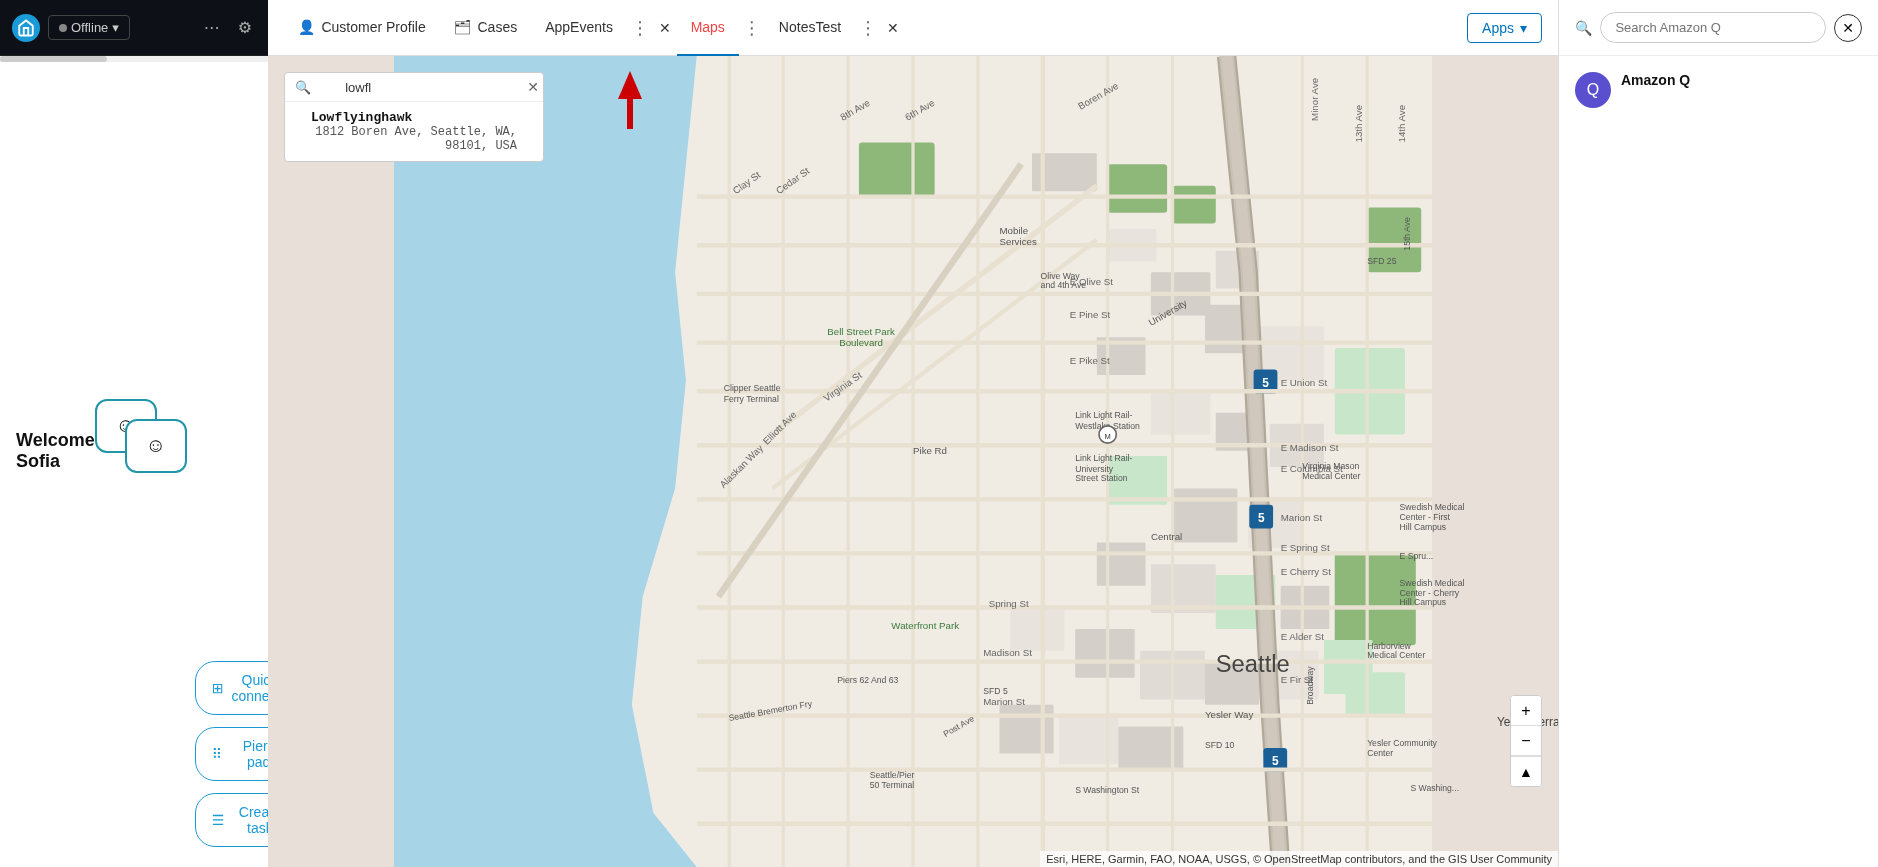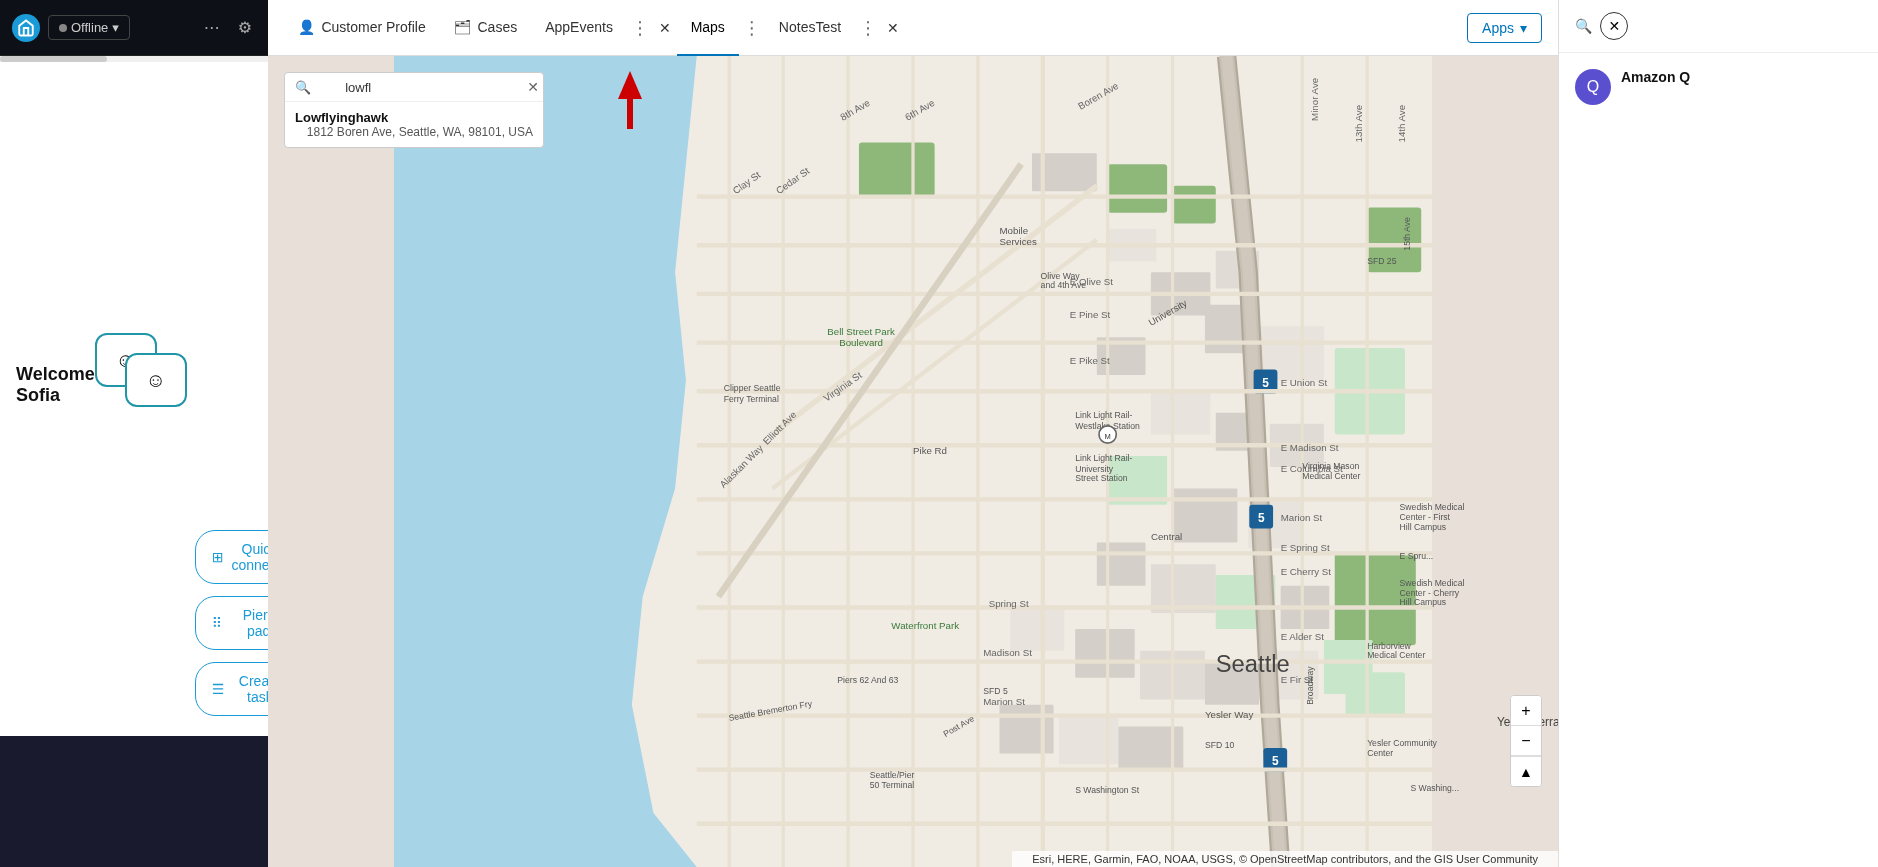--- a/index.html
+++ b/index.html
@@ -4,21 +4,21 @@
   <style>
     * { box-sizing: border-box; margin: 0; padding: 0; }
     body { font-family: -apple-system, BlinkMacSystemFont, 'Segoe UI', sans-serif; background: #1a1a2e; width: 1878px; height: 867px; overflow: hidden; display: flex; }
 
     
     .left-sidebar {
       width: 268px;
       background: #0d1117;
       display: flex;
       flex-direction: column;
-      height: 736px;
+      height: 867px;
       flex-shrink: 0;
     }
     .top-bar {
       height: 56px;
       background: #0d1117;
       display: flex;
       align-items: center;
       padding: 0 12px;
       gap: 8px;
       border-bottom: 1px solid #222;
@@ -134,21 +134,21 @@
       gap: 6px;
       padding: 0 14px;
       height: 56px;
       cursor: pointer;
       font-size: 14px;
       color: #333;
       border-bottom: 2px solid transparent;
       white-space: nowrap;
     }
     .tab-item.active {
-      color: #000000;
+      color: #ef4444;
       border-bottom: 2px solid #0073bb;
       font-weight: 500;
     }
     .tab-dots {
       font-size: 18px;
       color: #666;
       padding: 0 4px;
       cursor: pointer;
     }
     .tab-spacer { flex: 1; }
@@ -198,22 +198,23 @@
     }
     .map-search-clear {
       cursor: pointer;
       color: #666;
       font-size: 14px;
       background: none;
       border: none;
     }
     .map-search-result {
       border-top: 1px solid #eee;
-      padding: 8px 10px;
-      cursor: pointer;
+      padding: 8px 26px;
+      cursor: pointer;
+      font-family: Liberation Mono, monospace;
     }
     .result-name {
       font-size: 13px;
       font-weight: 600;
       color: #111;
     }
     .result-addr {
       font-size: 12px;
       color: #555;
       text-align: right;
@@ -278,21 +279,21 @@
     }
 
     
     .map-attribution {
       position: absolute;
       bottom: 0;
       right: 0;
       font-size: 11px;
       color: #333;
       background: rgba(255,255,255,0.8);
-      padding: 2px 20px;
+      padding: 2px 6px;
     }
 
     
     .map-svg {
       width: 100%;
       height: 100%;
     }
 
     
     .right-panel {
@@ -704,20 +705,21 @@
     </div>
 
     
     <div class="map-attribution">Esri, HERE, Garmin, FAO, NOAA, USGS, © OpenStreetMap contributors, and the GIS User Community</div>
   </div>
 </div>
 
 <div class="right-panel">
   <div class="right-panel-top">
     <span style="color:#666; font-size:14px;">🔍</span>
+    <input type="text" class="search-q-input" placeholder="Search Amazon Q" style="">
     <button class="close-panel-btn">✕</button>
   </div>
 
   <div class="amazon-q-message">
     <div class="amazon-q-avatar">
       <span>Q</span>
     </div>
     <div class="amazon-q-text">
       <h4>Amazon Q</h4>
     </div>

